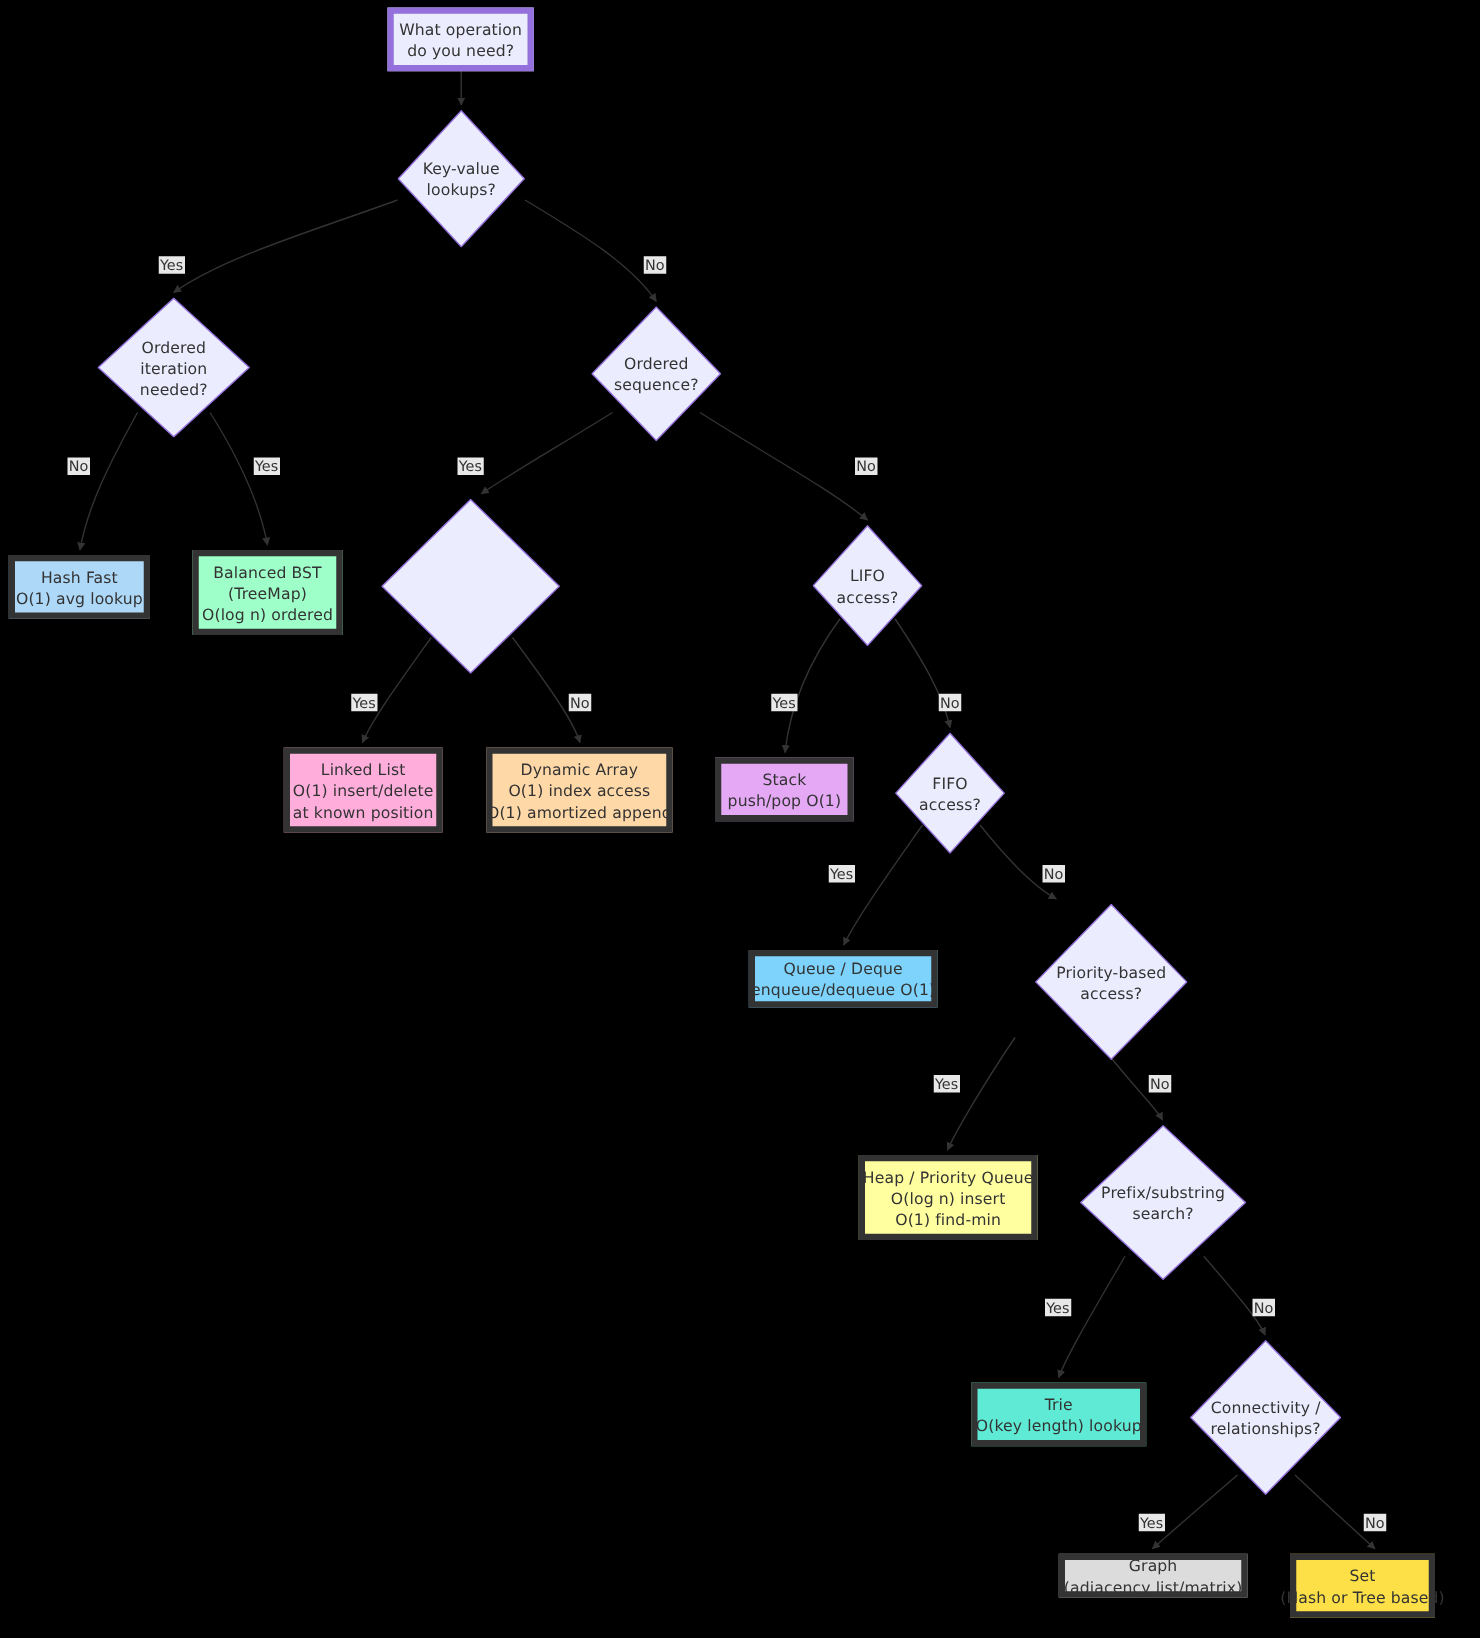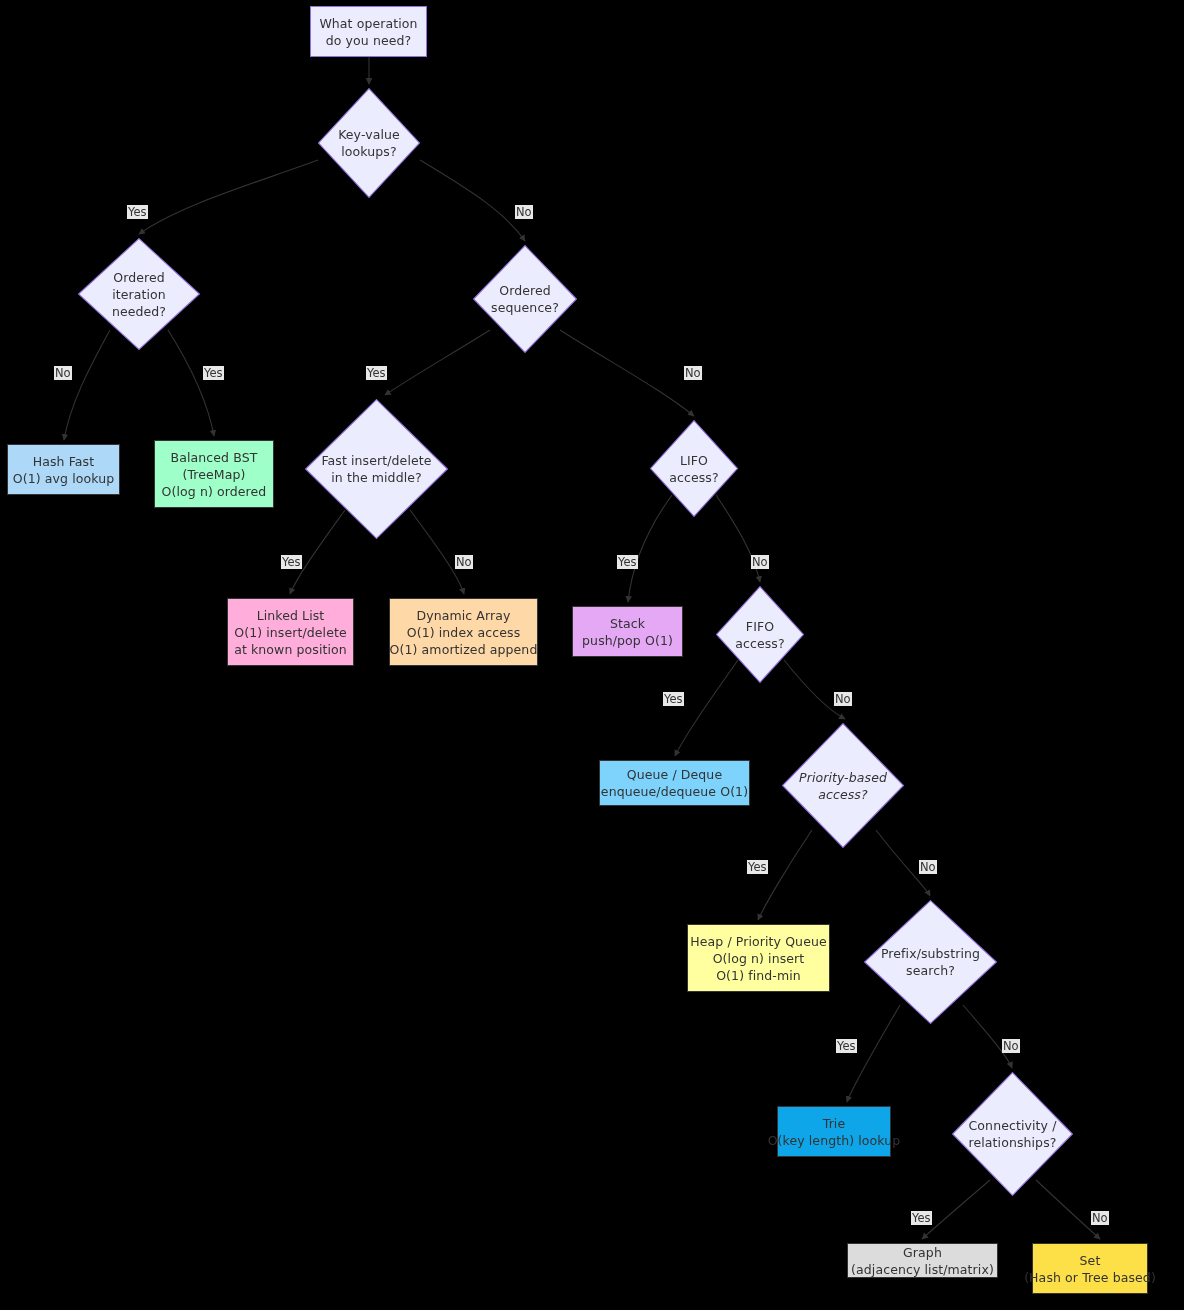--- a/index.html
+++ b/index.html
@@ -30,21 +30,21 @@
     flex-direction: column;
     align-items: center;
     justify-content: center;
     text-align: center;
     color: #333333;
     font-size: 12.5px;
     line-height: 17px;
     letter-spacing: 0.1px;
   }
   .rect {
-    border: 1px solid #1d4ed8;
+    border: 5px solid #1d4ed8;
     background: #ececff;
   }
   .diamond {
     background: transparent;
     border: none;
   }
   .diamond .dshape {
     position: absolute;
     left: 0; top: 0;
     width: 100%;
@@ -139,24 +139,20 @@
       </div>
       <div class="node rect" style="left: 154px; top: 440px; width: 120px; height: 68px; background: rgb(158, 255, 201); border-color: rgb(51, 51, 51);">
         <span class="nline">Balanced BST</span>
         <span class="nline">(TreeMap)</span>
         <span class="nline">O(log n) ordered</span>
       </div>
       <div class="node diamond" style="left: 305px; top: 399px; width: 143px; height: 140px;">
         <svg class="dshape" viewBox="0 0 143 140" preserveAspectRatio="none">
           <polygon points="71.5,0.6 142.4,70 71.5,139.4 0.6,70" fill="#ececff" stroke="#9370db" stroke-width="1.1"></polygon>
         </svg>
-        <div class="dlabel">
-          <span class="nline">Fast insert/delete</span>
-          <span class="nline">in the middle?</span>
-        </div>
       </div>
       <div class="node diamond" style="left: 650px; top: 420px; width: 88px; height: 97px;">
         <svg class="dshape" viewBox="0 0 88 97" preserveAspectRatio="none">
           <polygon points="44,0.6 87.4,48.5 44,96.4 0.6,48.5" fill="#ececff" stroke="#9370db" stroke-width="1.1"></polygon>
         </svg>
         <div class="dlabel">
           <span class="nline">LIFO</span>
           <span class="nline">access?</span>
         </div>
       </div>
@@ -180,21 +176,21 @@
         </svg>
         <div class="dlabel">
           <span class="nline">FIFO</span>
           <span class="nline">access?</span>
         </div>
       </div>
       <div class="node rect" style="left: 599px; top: 760px; width: 151px; height: 46px; background: #7dd3fc; border-color: rgb(51, 51, 51);">
         <span class="nline">Queue / Deque</span>
         <span class="nline">enqueue/dequeue O(1)</span>
       </div>
-      <div class="node diamond" style="left: 782px; top: 723px; width: 122px; height: 125px; font-style: italic;">
+      <div class="node diamond" style="left: 828px; top: 723px; width: 122px; height: 125px;">
         <svg class="dshape" viewBox="0 0 122 125" preserveAspectRatio="none">
           <polygon points="61,0.6 121.4,62.5 61,124.4 0.6,62.5" fill="#ececff" stroke="#9370db" stroke-width="1.1"></polygon>
         </svg>
         <div class="dlabel">
           <span class="nline">Priority-based</span>
           <span class="nline">access?</span>
         </div>
       </div>
       <div class="node rect" style="left: 687px; top: 924px; width: 143px; height: 68px; background: rgb(255, 255, 160); border-color: rgb(51, 51, 51);">
         <span class="nline">Heap / Priority Queue</span>
@@ -203,21 +199,21 @@
       </div>
       <div class="node diamond" style="left: 864px; top: 900px; width: 133px; height: 124px;">
         <svg class="dshape" viewBox="0 0 133 124" preserveAspectRatio="none">
           <polygon points="66.5,0.6 132.4,62 66.5,123.4 0.6,62" fill="#ececff" stroke="#9370db" stroke-width="1.1"></polygon>
         </svg>
         <div class="dlabel">
           <span class="nline">Prefix/substring</span>
           <span class="nline">search?</span>
         </div>
       </div>
-      <div class="node rect" style="left: 777px; top: 1106px; width: 114px; height: 51px; background: #0ea5e9; border-color: rgb(51, 51, 51); align-items: center;">
+      <div class="node rect" style="left: 777px; top: 1106px; width: 140px; height: 51px; background: #5eead4; border-color: rgb(51, 51, 51); align-items: center;">
         <span class="nline">Trie</span>
         <span class="nline">O(key length) lookup</span>
       </div>
       <div class="node diamond" style="left: 952px; top: 1072px; width: 121px; height: 124px; align-items: center;">
         <svg class="dshape" viewBox="0 0 121 124" preserveAspectRatio="none">
           <polygon points="60.5,0.6 120.4,62 60.5,123.4 0.6,62" fill="#ececff" stroke="#9370db" stroke-width="1.1"></polygon>
         </svg>
         <div class="dlabel">
           <span class="nline">Connectivity /</span>
           <span class="nline">relationships?</span>

